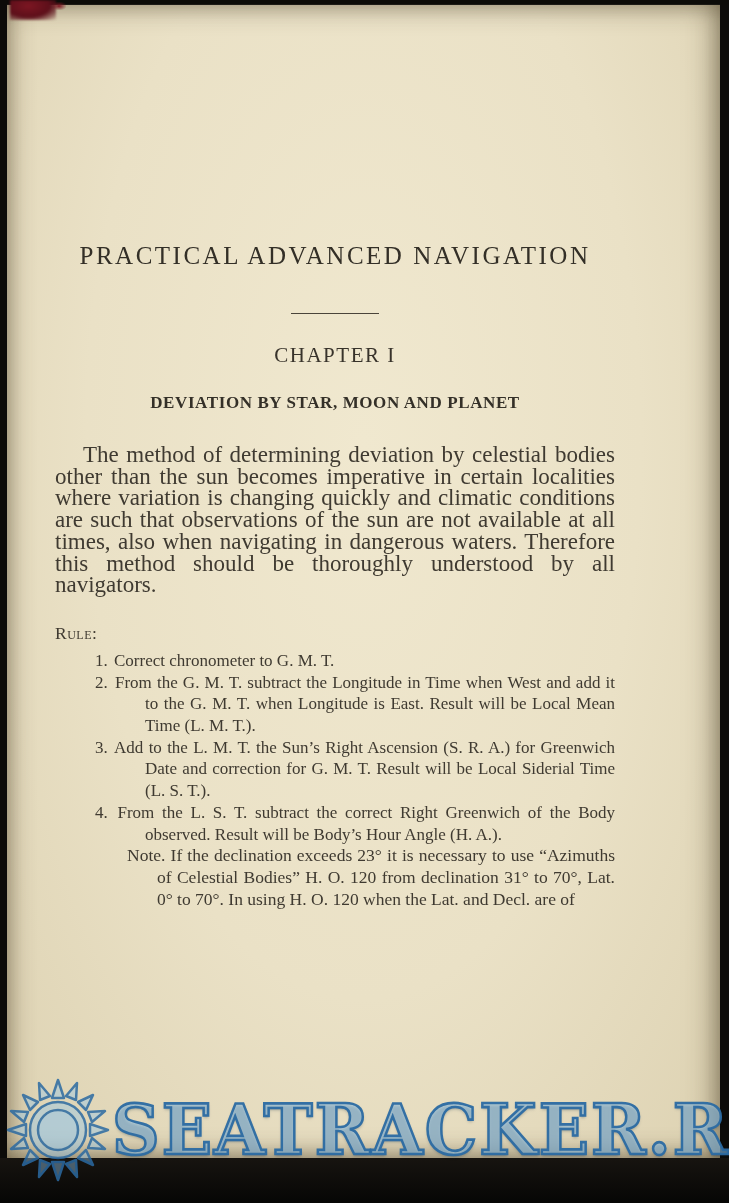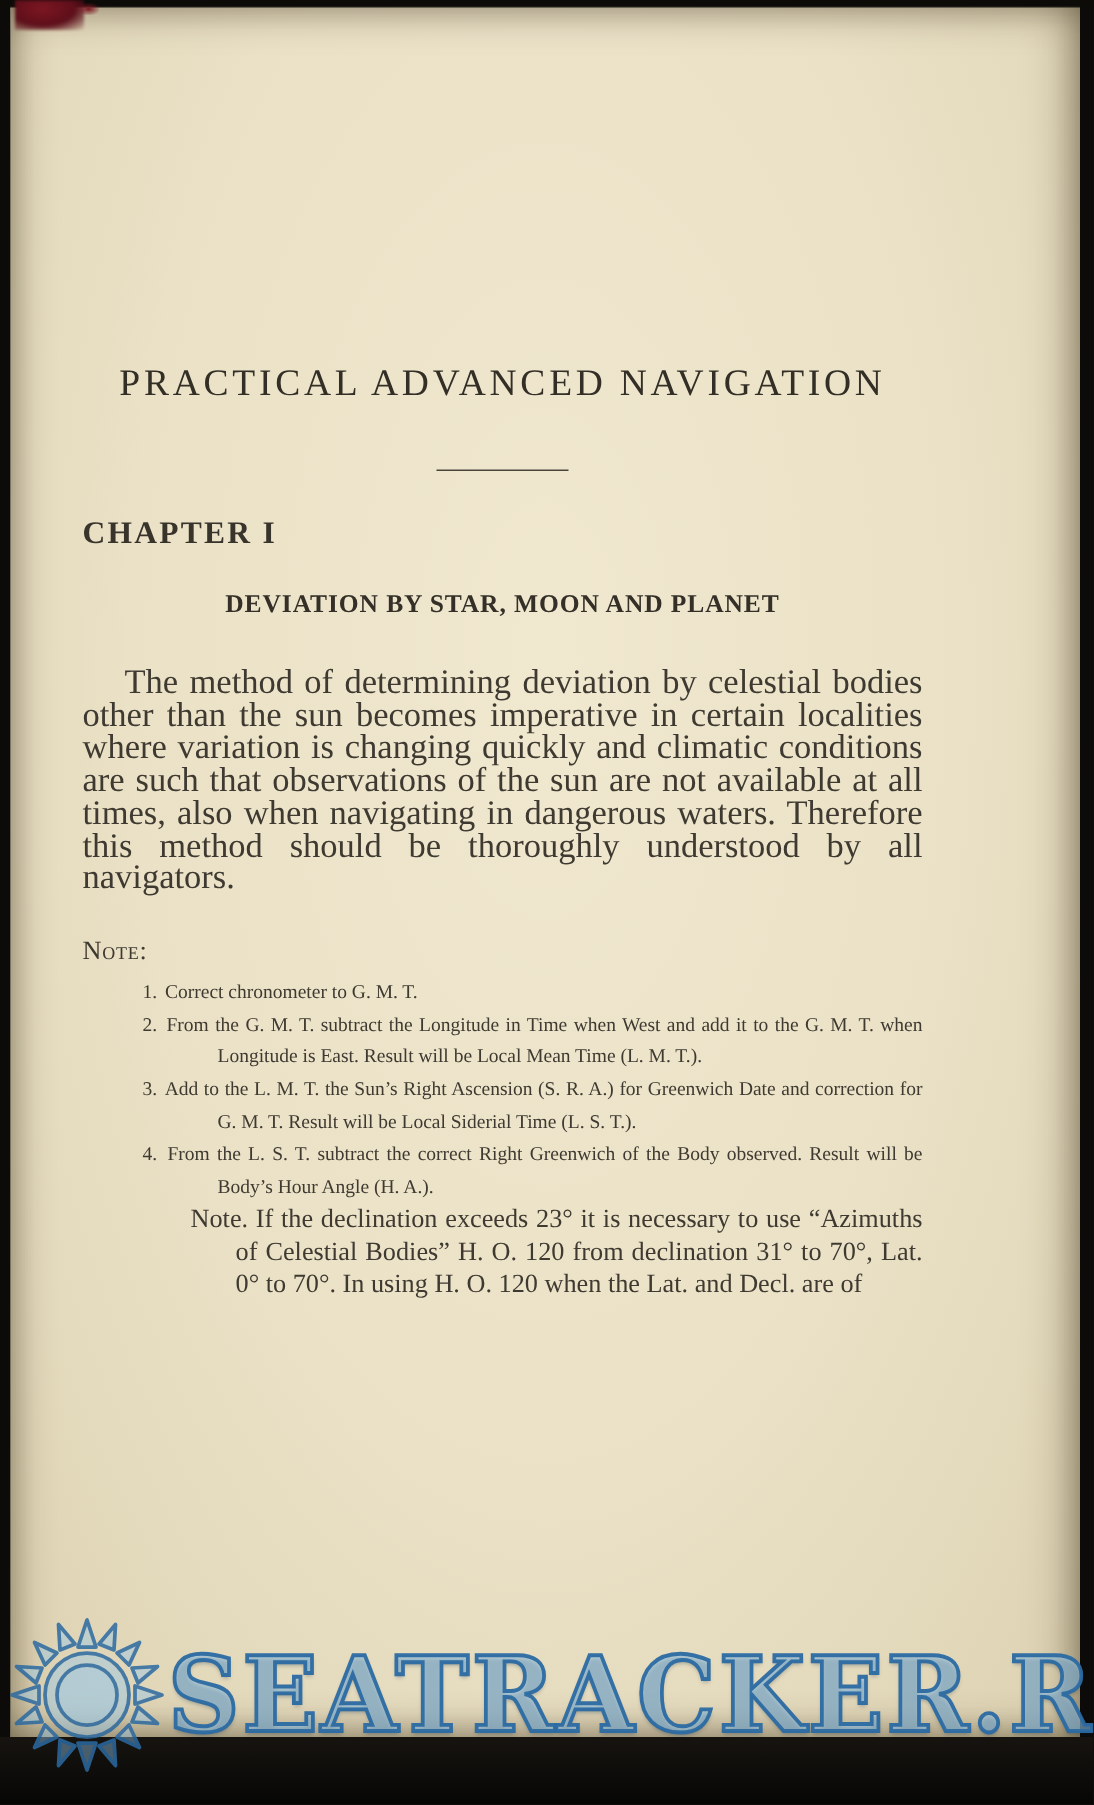--- a/index.html
+++ b/index.html
@@ -46,23 +46,23 @@
     color: #332f27;
     white-space: nowrap;
   }
   .section-divider {
     width: 88px; height: 0;
     border: none; border-top: 1.6px solid #4a443a;
     margin: 43px auto 0 auto;
   }
   .chapter-heading {
     margin: 29px 0 0 0;
-    font-size: 21px; font-weight: 700;
+    font-size: 21px; font-weight: 400;
     letter-spacing: 1.5px;
-    text-align: left;
+    text-align: center;
     color: #38332b;
   }
   .section-heading {
     margin: 25px 0 0 0;
     font-size: 17px; font-weight: 700;
     letter-spacing: 0.6px;
     text-align: center;
     color: #343028;
     font-family: Liberation Serif, serif;
   }
@@ -73,21 +73,21 @@
     text-indent: 28px;
   }
   .rule-label {
     margin: 27px 0 0 0;
     font-size: 17.5px;
     font-variant: small-caps;
     letter-spacing: 0.5px;
   }
   .rules-list { margin: 6px 0 0 0; }
   .rule-item {
-    font-size: 13px; line-height: 21.7px;
+    font-size: 17px; line-height: 21.7px;
     text-align: justify;
     padding-left: 90px; text-indent: -50px;
   }
   .rule-num { padding-right: 2px; }
   .note-paragraph {
     font-size: 17.5px; line-height: 21.7px;
     text-align: justify;
     padding-left: 102px; text-indent: -30px;
   }
   .bottom-edge {
@@ -125,21 +125,21 @@
       <h1 class="book-title">PRACTICAL ADVANCED NAVIGATION</h1>
 
       <hr class="section-divider">
 
       <h2 class="chapter-heading">CHAPTER I</h2>
 
       <h3 class="section-heading">DEVIATION BY STAR, MOON AND PLANET</h3>
 
       <p class="intro-paragraph">The method of determining deviation by celestial bodies other than the sun becomes imperative in certain localities where variation is changing quickly and climatic conditions are such that observations of the sun are not available at all times, also when navigating in dangerous waters.  Therefore this method should be thoroughly understood by all navigators.</p>
 
-      <p class="rule-label">Note:</p>
+      <p class="rule-label">Rule:</p>
 
       <div class="rules-list">
         <div class="rule-item">
           <span class="rule-num">1.</span>
           <span>Correct chronometer to G. M. T.</span>
         </div>
         <div class="rule-item">
           <span class="rule-num">2.</span>
           <span>From the G. M. T. subtract the Longitude in Time when West and add it to the G. M. T. when Longitude is East.  Result will be Local Mean Time (L. M. T.).</span>
         </div>

